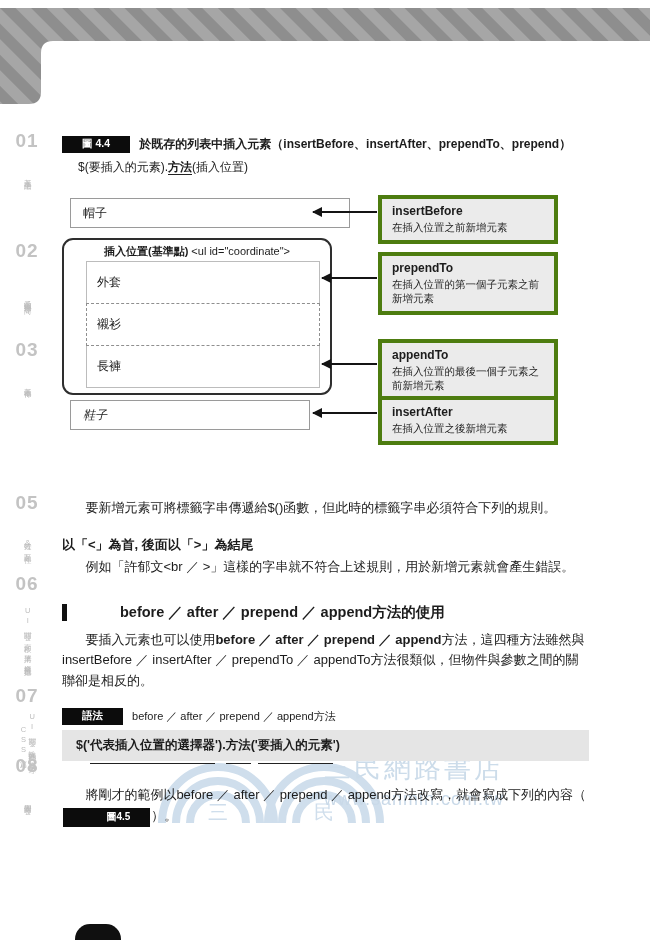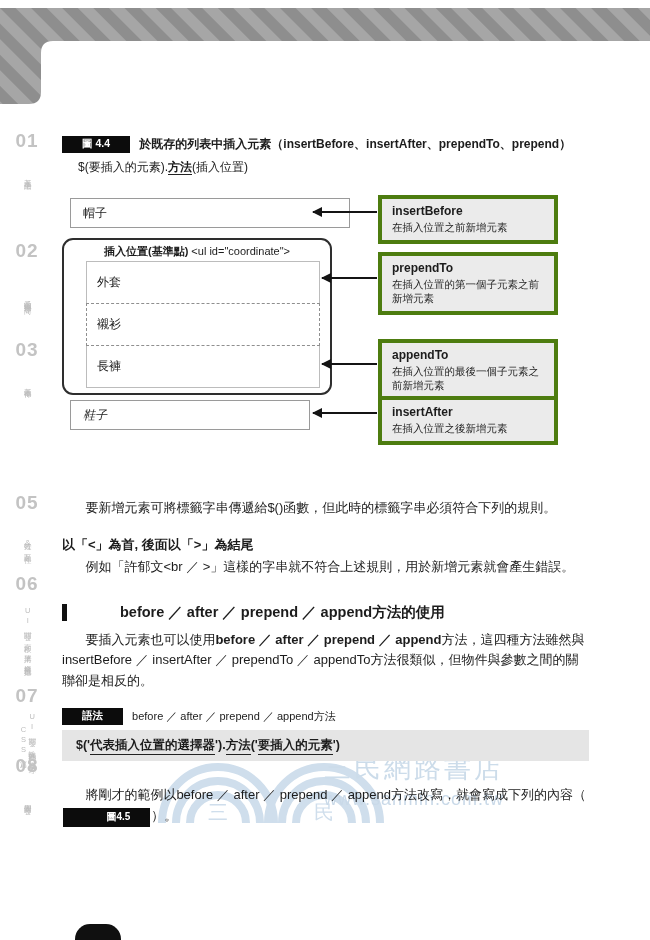--- a/index.html
+++ b/index.html
@@ -55,21 +55,21 @@
 
   
   .content{position:absolute;left:62px;top:458px;width:527px;margin-top:40px;}
   .para{font-size:13px;line-height:1.6;margin:0;text-indent:1.8em;}
   .rule-h{font-size:13px;font-weight:bold;margin:17px 0 3px;}
   .sec-h{display:flex;align-items:center;margin:25px 0 8px;gap:44px;}
   .sec-h .bar{width:5px;height:17px;background:#111;margin-right:9px;}
   .sec-h .t{font-size:14.5px;font-weight:bold;}
   .syntax-row{margin-top:16px;font-size:11px;}
   .code{margin-top:5px;background:#e5e5e5;padding:7px 14px;font-size:12.5px;font-weight:bold;}
-  .code .cu{border-bottom:1.5px solid #222;padding-bottom:2px;}
+  .code .cu{border-bottom:1.5px solid #222;padding-bottom:11px;}
   .para.last{margin-top:24px;}
 
   
   .wm{position:absolute;left:138px;top:745px;z-index:0;}
   .content,.fig-title,.formula{z-index:2;}
 
   
   .pagetab{position:absolute;left:75px;top:893px;width:46px;height:47px;background:#101010;
            border-radius:15px 15px 0 0;color:#fff;text-align:center;font-size:15px;font-weight:bold;
            line-height:1;padding-top:0;box-sizing:border-box;margin-top:31px;}

